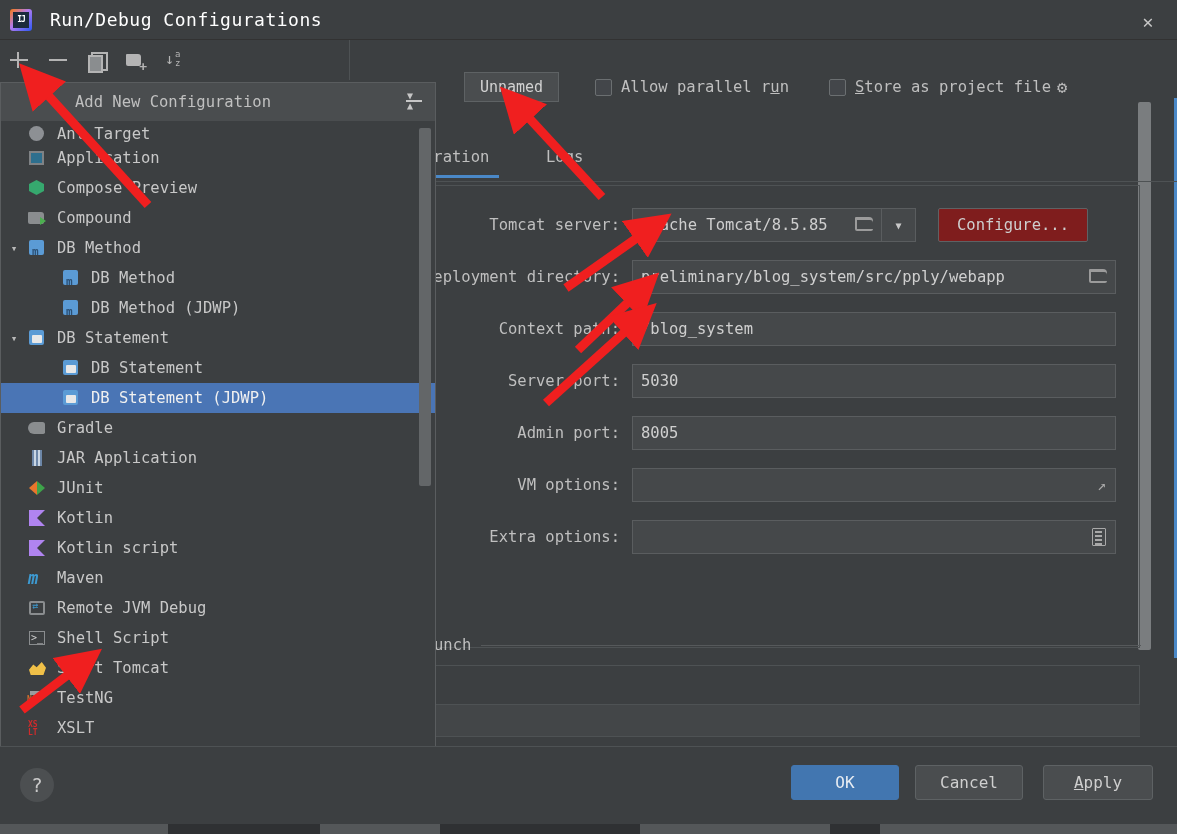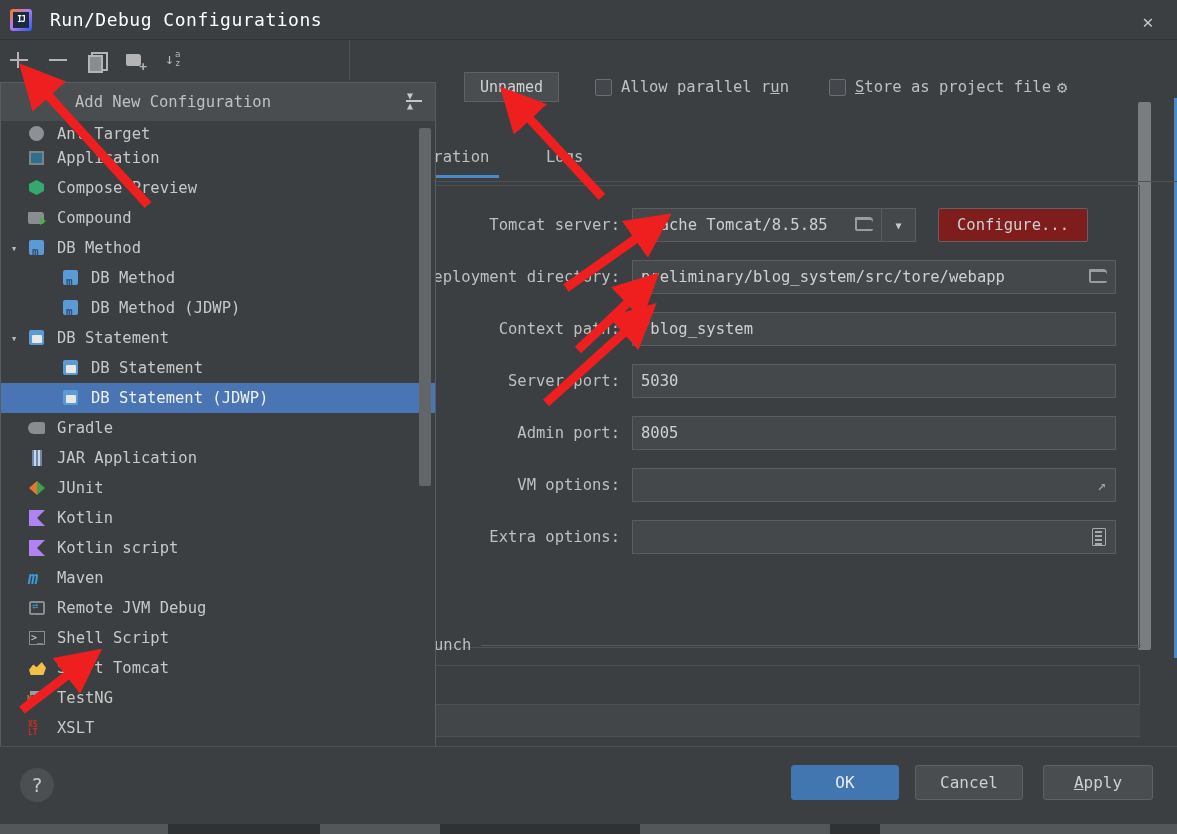--- a/index.html
+++ b/index.html
@@ -377,21 +377,21 @@
           <span class="val">Apache Tomcat/8.5.85</span>
           <span class="fold"></span>
         </div>
         <div class="combo-arrow">▼</div>
         <div class="btn-secondary" style="margin-left:22px;">Configure...</div>
       </div>
 
       <div class="frow" style="top:74px;">
         <div class="flabel">Deployment directory:</div>
         <div class="finput" style="width:484px;">
-          <span class="val">preliminary/blog_system/src/tore/webapp</span>
+          <span class="val">preliminary/blog_system/src/pply/webapp</span>
           <span class="fold"></span>
         </div>
       </div>
 
       <div class="frow" style="top:126px;">
         <div class="flabel">Context path:</div>
         <div class="finput" style="width:484px;">
           <span class="val">/blog_system</span>
         </div>
       </div>

